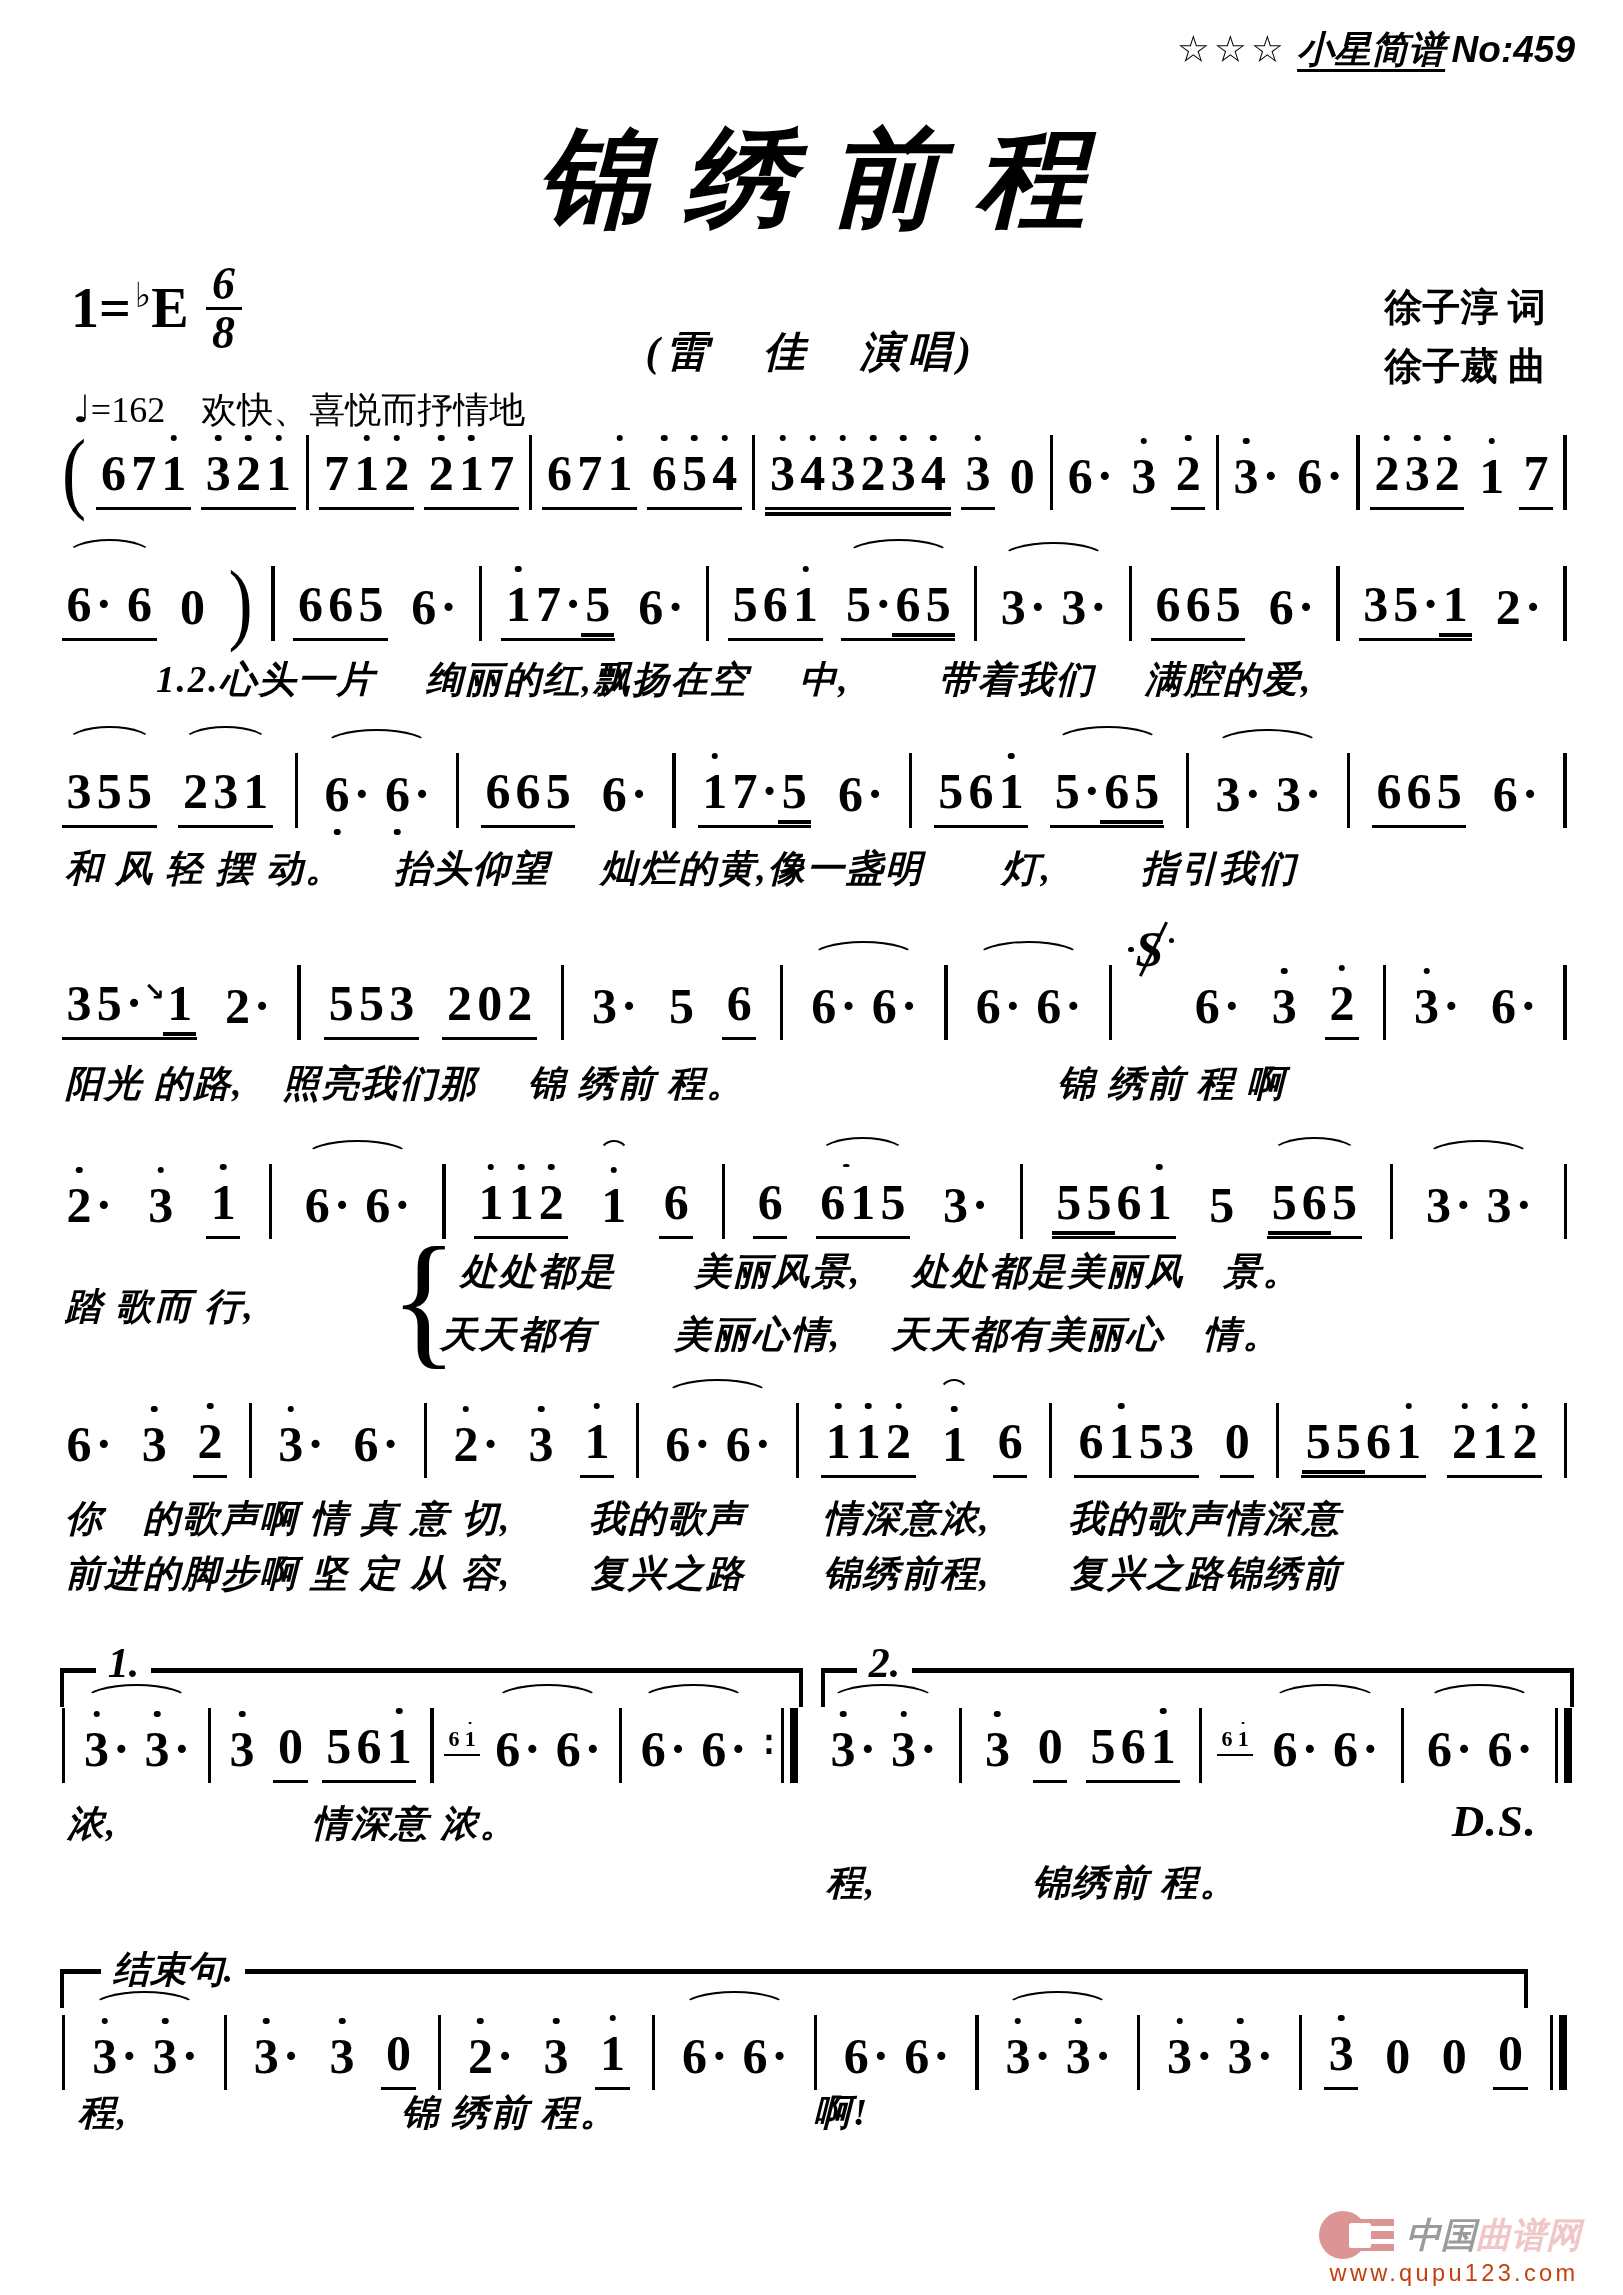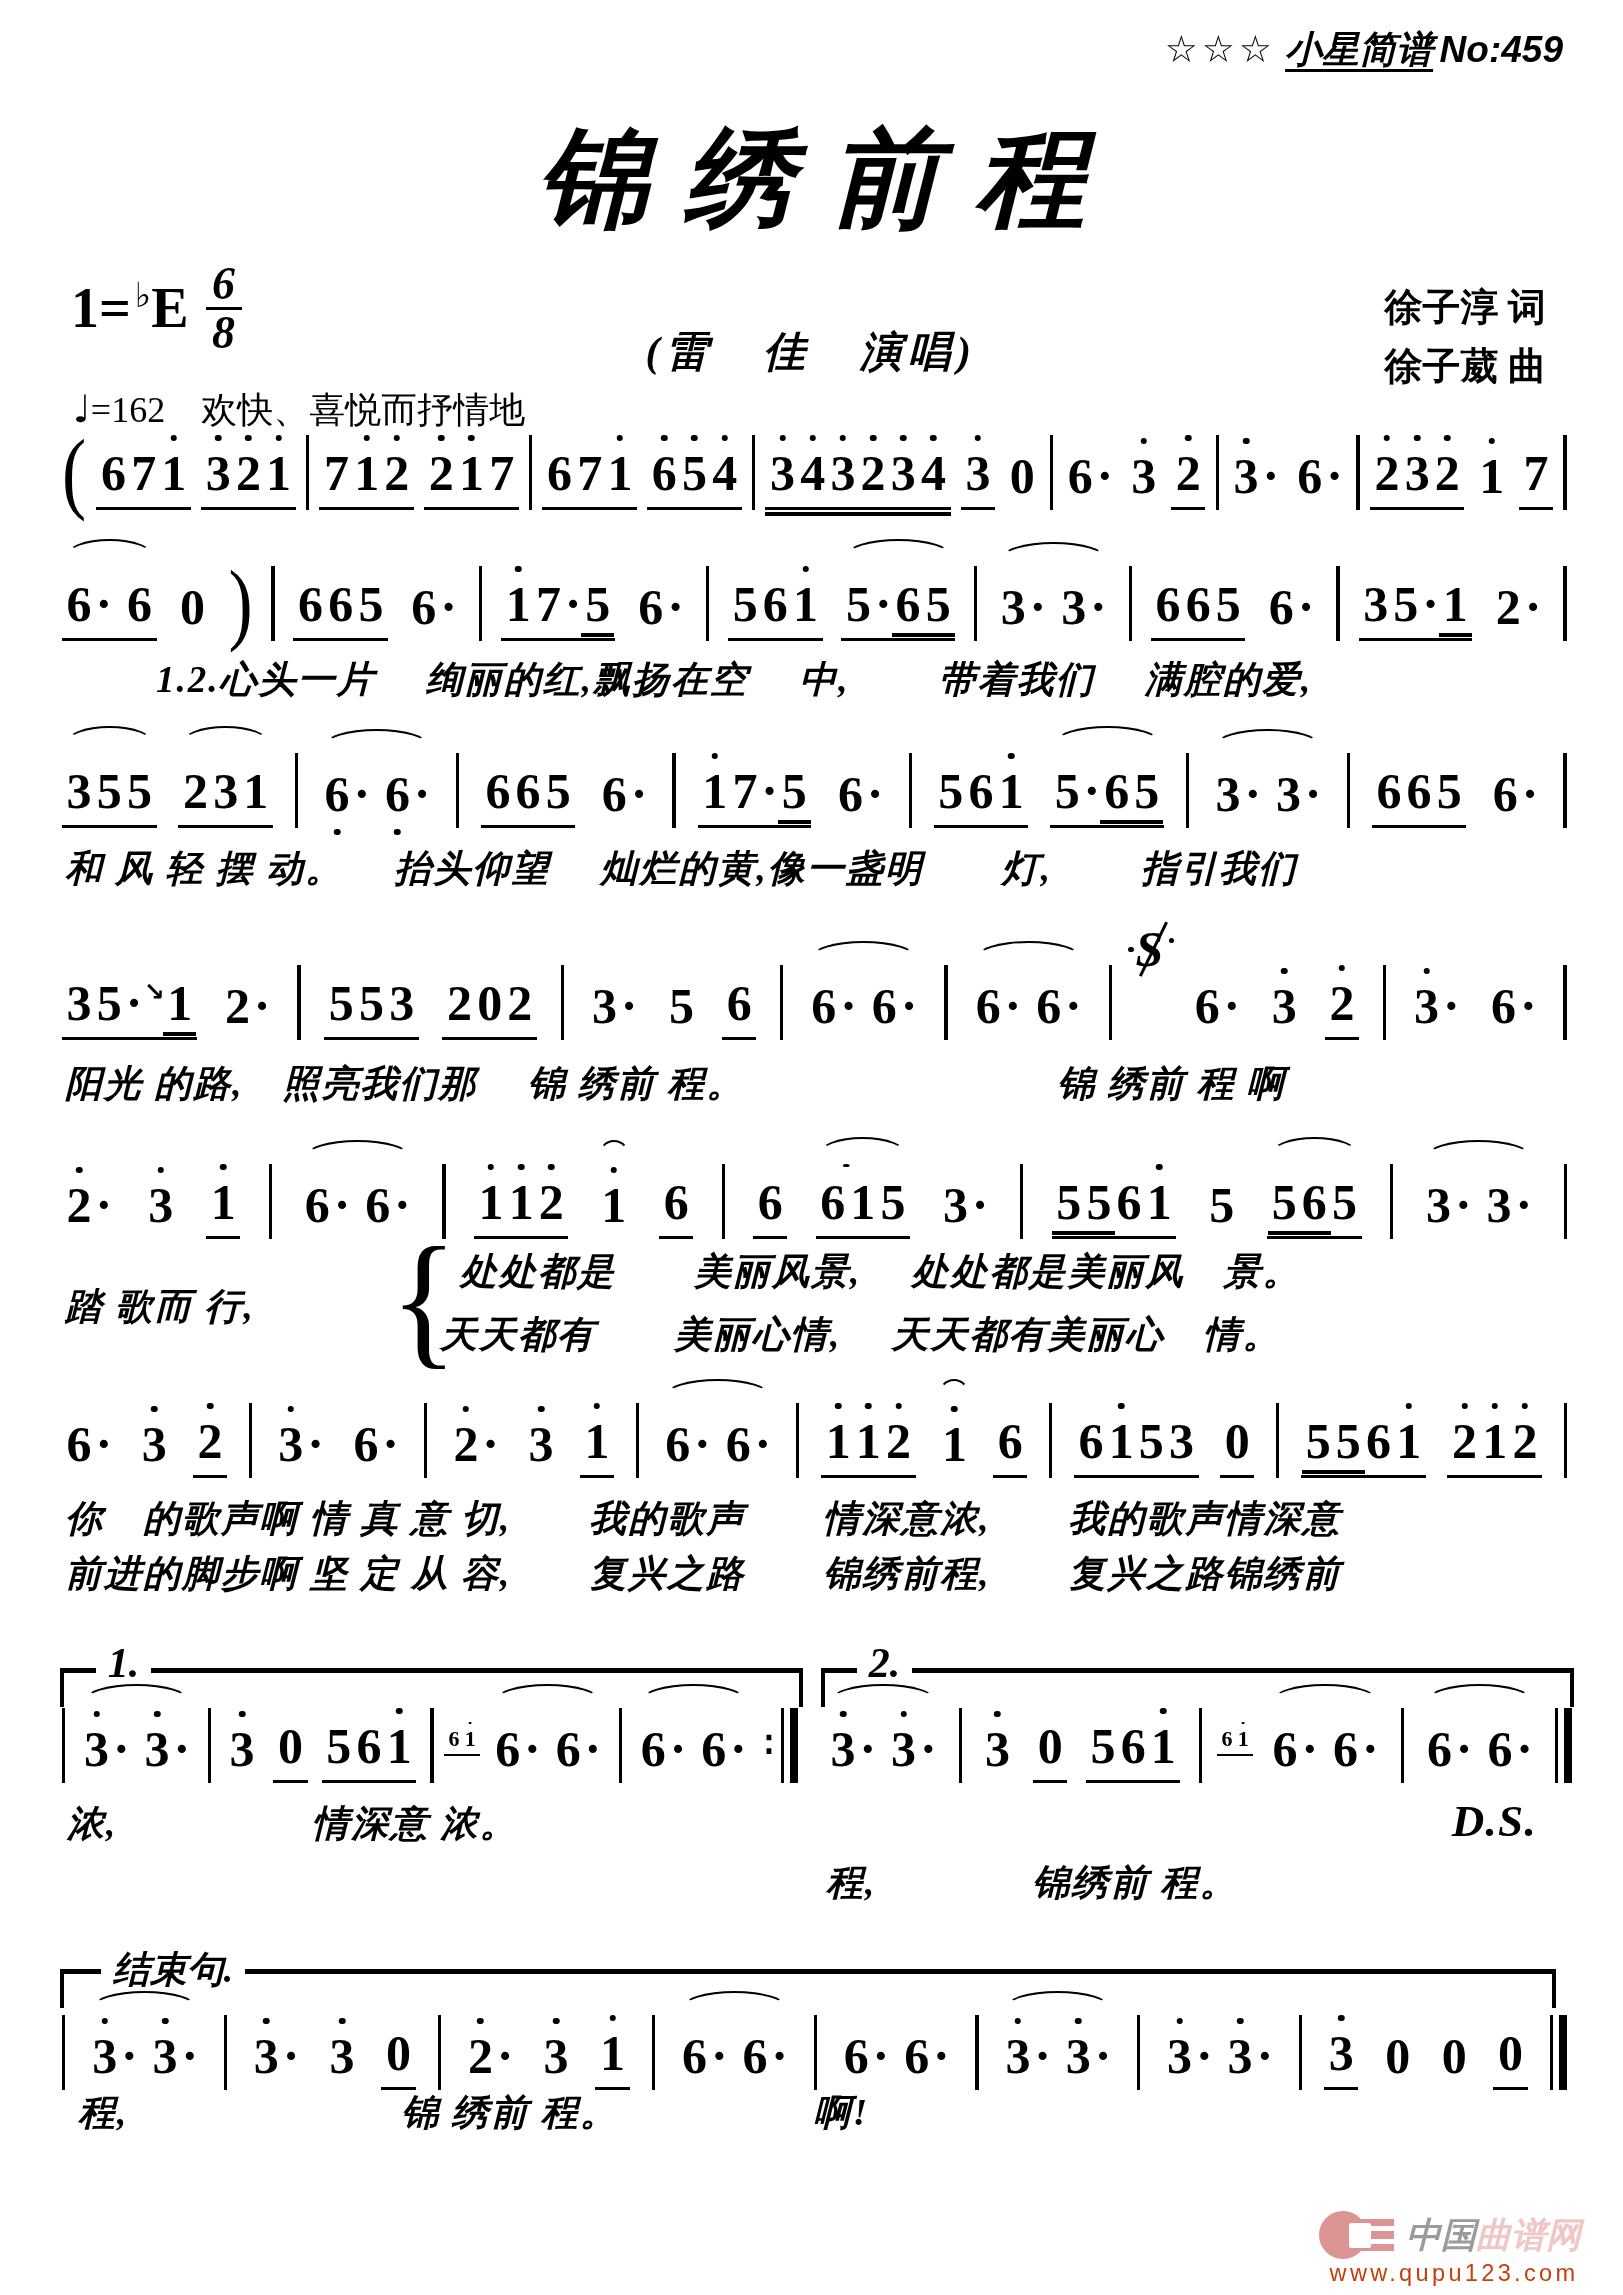--- a/index.html
+++ b/index.html
@@ -1,20 +1,20 @@
 <!DOCTYPE html>
 <html style="font-size:10.5px"><head>
 <meta charset="utf-8">
 <style>
   html,body{margin:0;padding:0;background:#888;}
   #page{position:relative;width:1623px;height:2295px;background:#ffffff;margin:0 auto;overflow:hidden;
         font-family:"Liberation Serif","DejaVu Serif",serif;color:#000;}
 
   
-  .hdr{position:absolute;top:25px;right:60px;font-size:37px;font-style:italic;font-weight:700;
+  .hdr{position:absolute;top:25px;right:48px;font-size:37px;font-style:italic;font-weight:700;
        font-family:"Liberation Sans","DejaVu Sans",sans-serif;white-space:pre;text-align:right;}
   .hdr .stars{font-style:normal;font-weight:400;letter-spacing:3.9px;font-family:"DejaVu Sans",sans-serif;}
   .hdr .brand{text-decoration:underline;text-underline-offset:6.5px;text-decoration-thickness:3.3px;margin:0 6.5px 0 9.2px;}
 
   
   .title{position:absolute;top:105px;left:0;width:100%;text-align:center;font-size:110px;font-weight:900;
          letter-spacing:36px;text-indent:36px;font-style:italic;}
   .subtitle{position:absolute;top:324px;left:0;width:100%;text-align:center;font-size:42px;font-weight:700;
             font-style:italic;letter-spacing:6.5px;white-space:pre;}
   .keysig{position:absolute;left:71px;top:261px;display:flex;align-items:center;font-weight:700;font-size:56px;}
@@ -667,21 +667,21 @@
       </span>
       <span class="barwrap">
         <span class="bar"></span>
         <span class="bar thick"></span>
       </span>
     </div>
   <div class="lyric" style="left:67px;top:1799px;">浓,　　　　　情深意 浓。</div>
   <div class="ds" style="right:86px;top:1795px;">D.S.</div>
   <div class="lyric" style="left:826px;top:1858px;">程,　　　　锦绣前 程。</div>
 
-  <div class="volta" style="left:60px;top:1969px;width:1468px;padding-left:28px;">
+  <div class="volta" style="left:60px;top:1969px;width:1468px;">
     <span class="vlabel" style="left:41px;top:-29px;font-size:37px;">结束句.</span>
   </div>
   <div class="notes" style="left:62px;top:2015px;width:1505px;">
       <span class="bar"></span>
       <span class="chunk slur">
         <span class="ch hi">3</span>
         <span class="ch dot">·</span>
         <span class="thin"></span>
         <span class="ch hi">3</span>
         <span class="ch dot">·</span>

